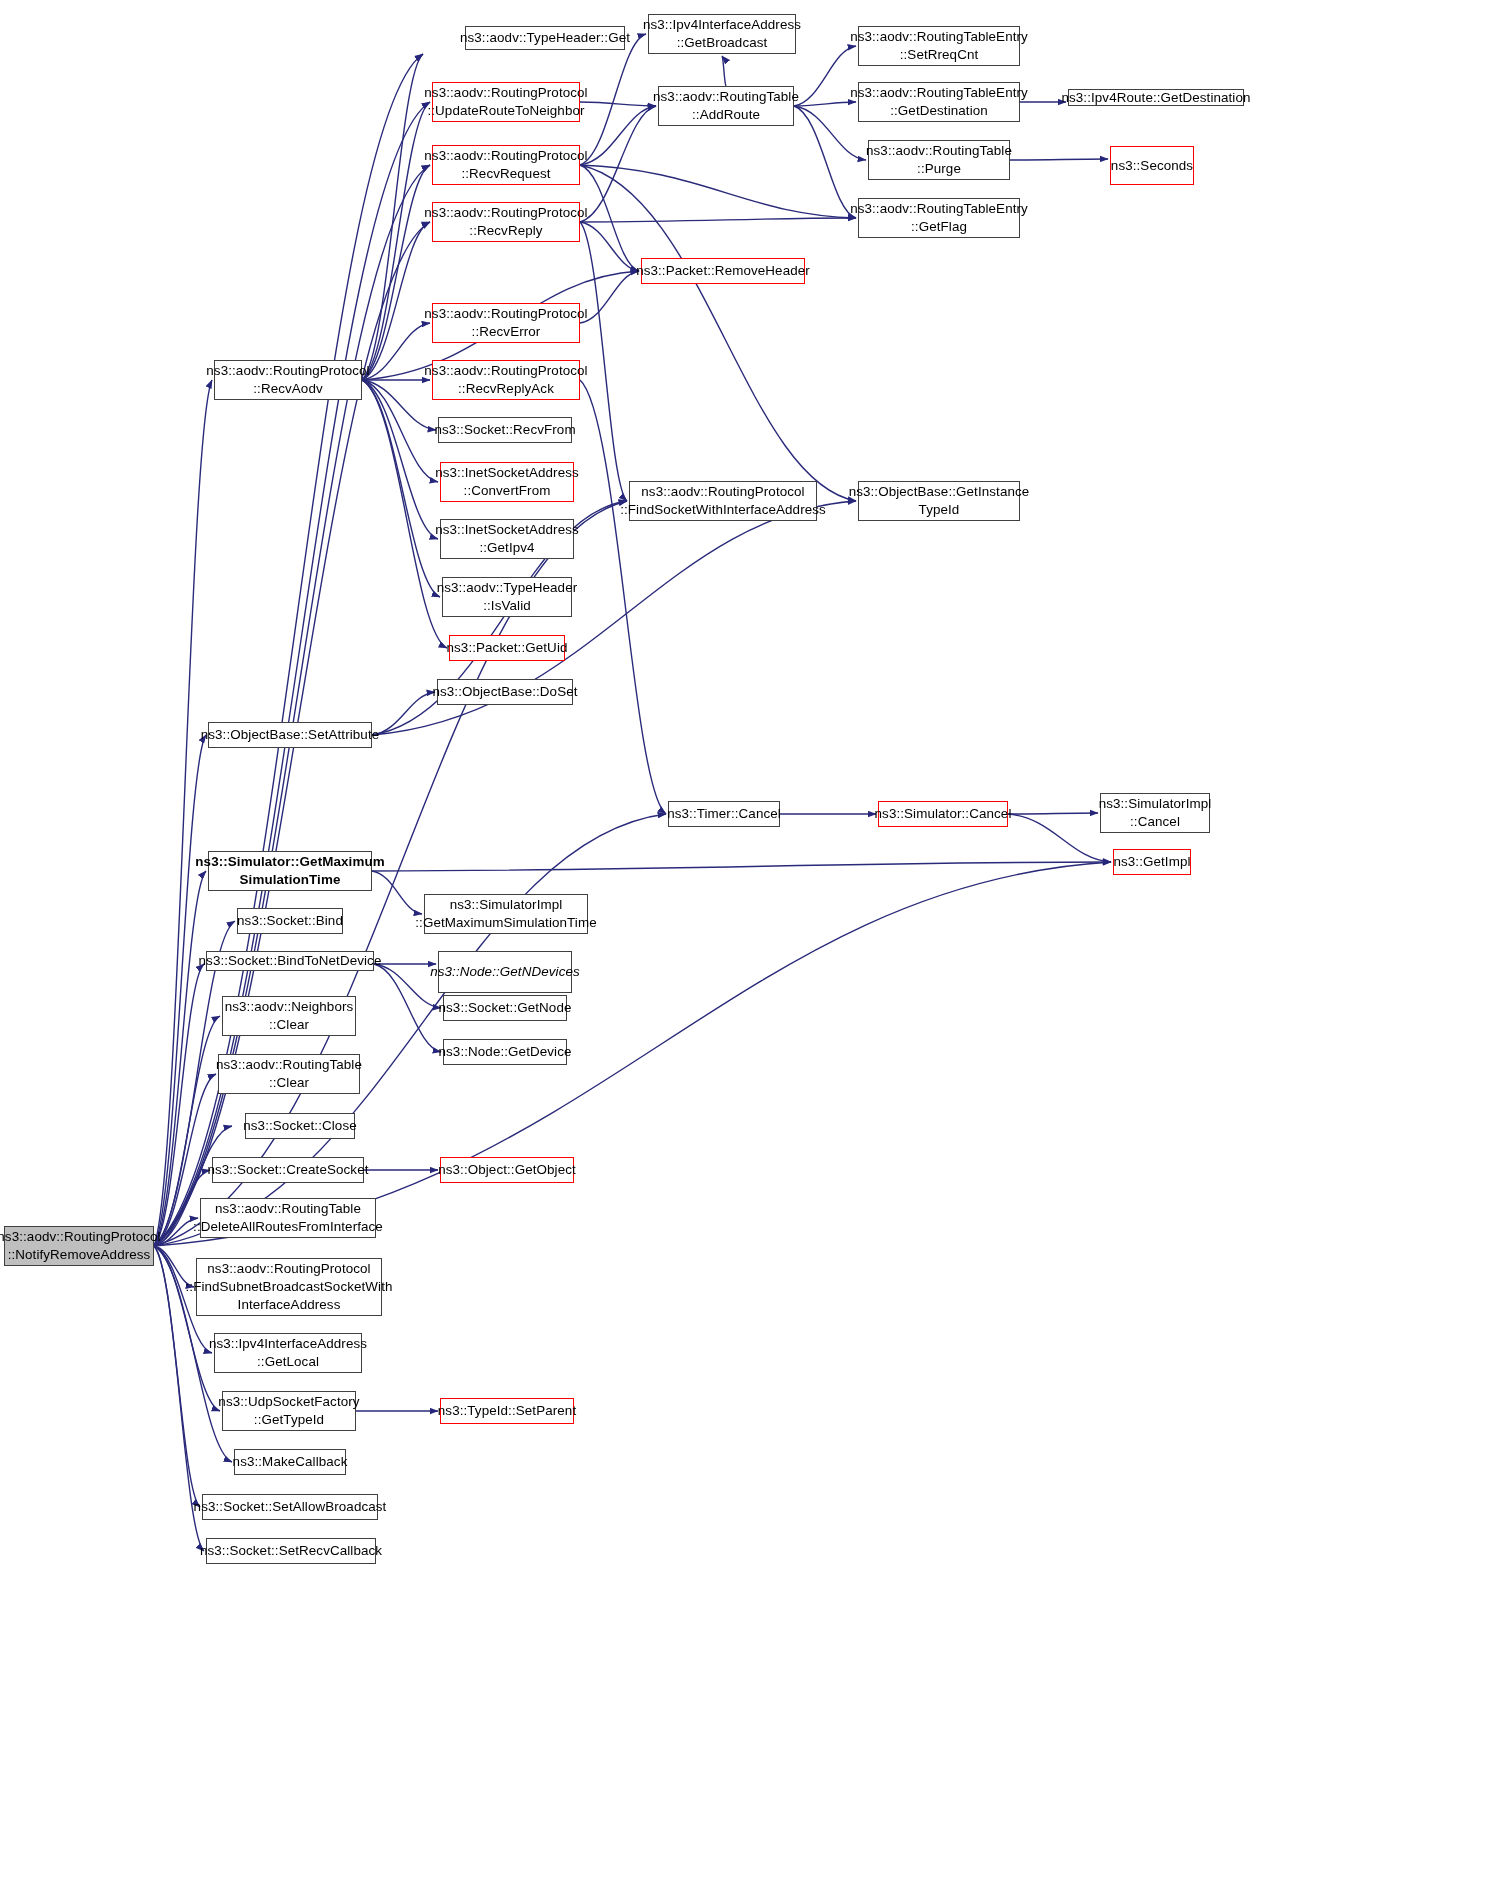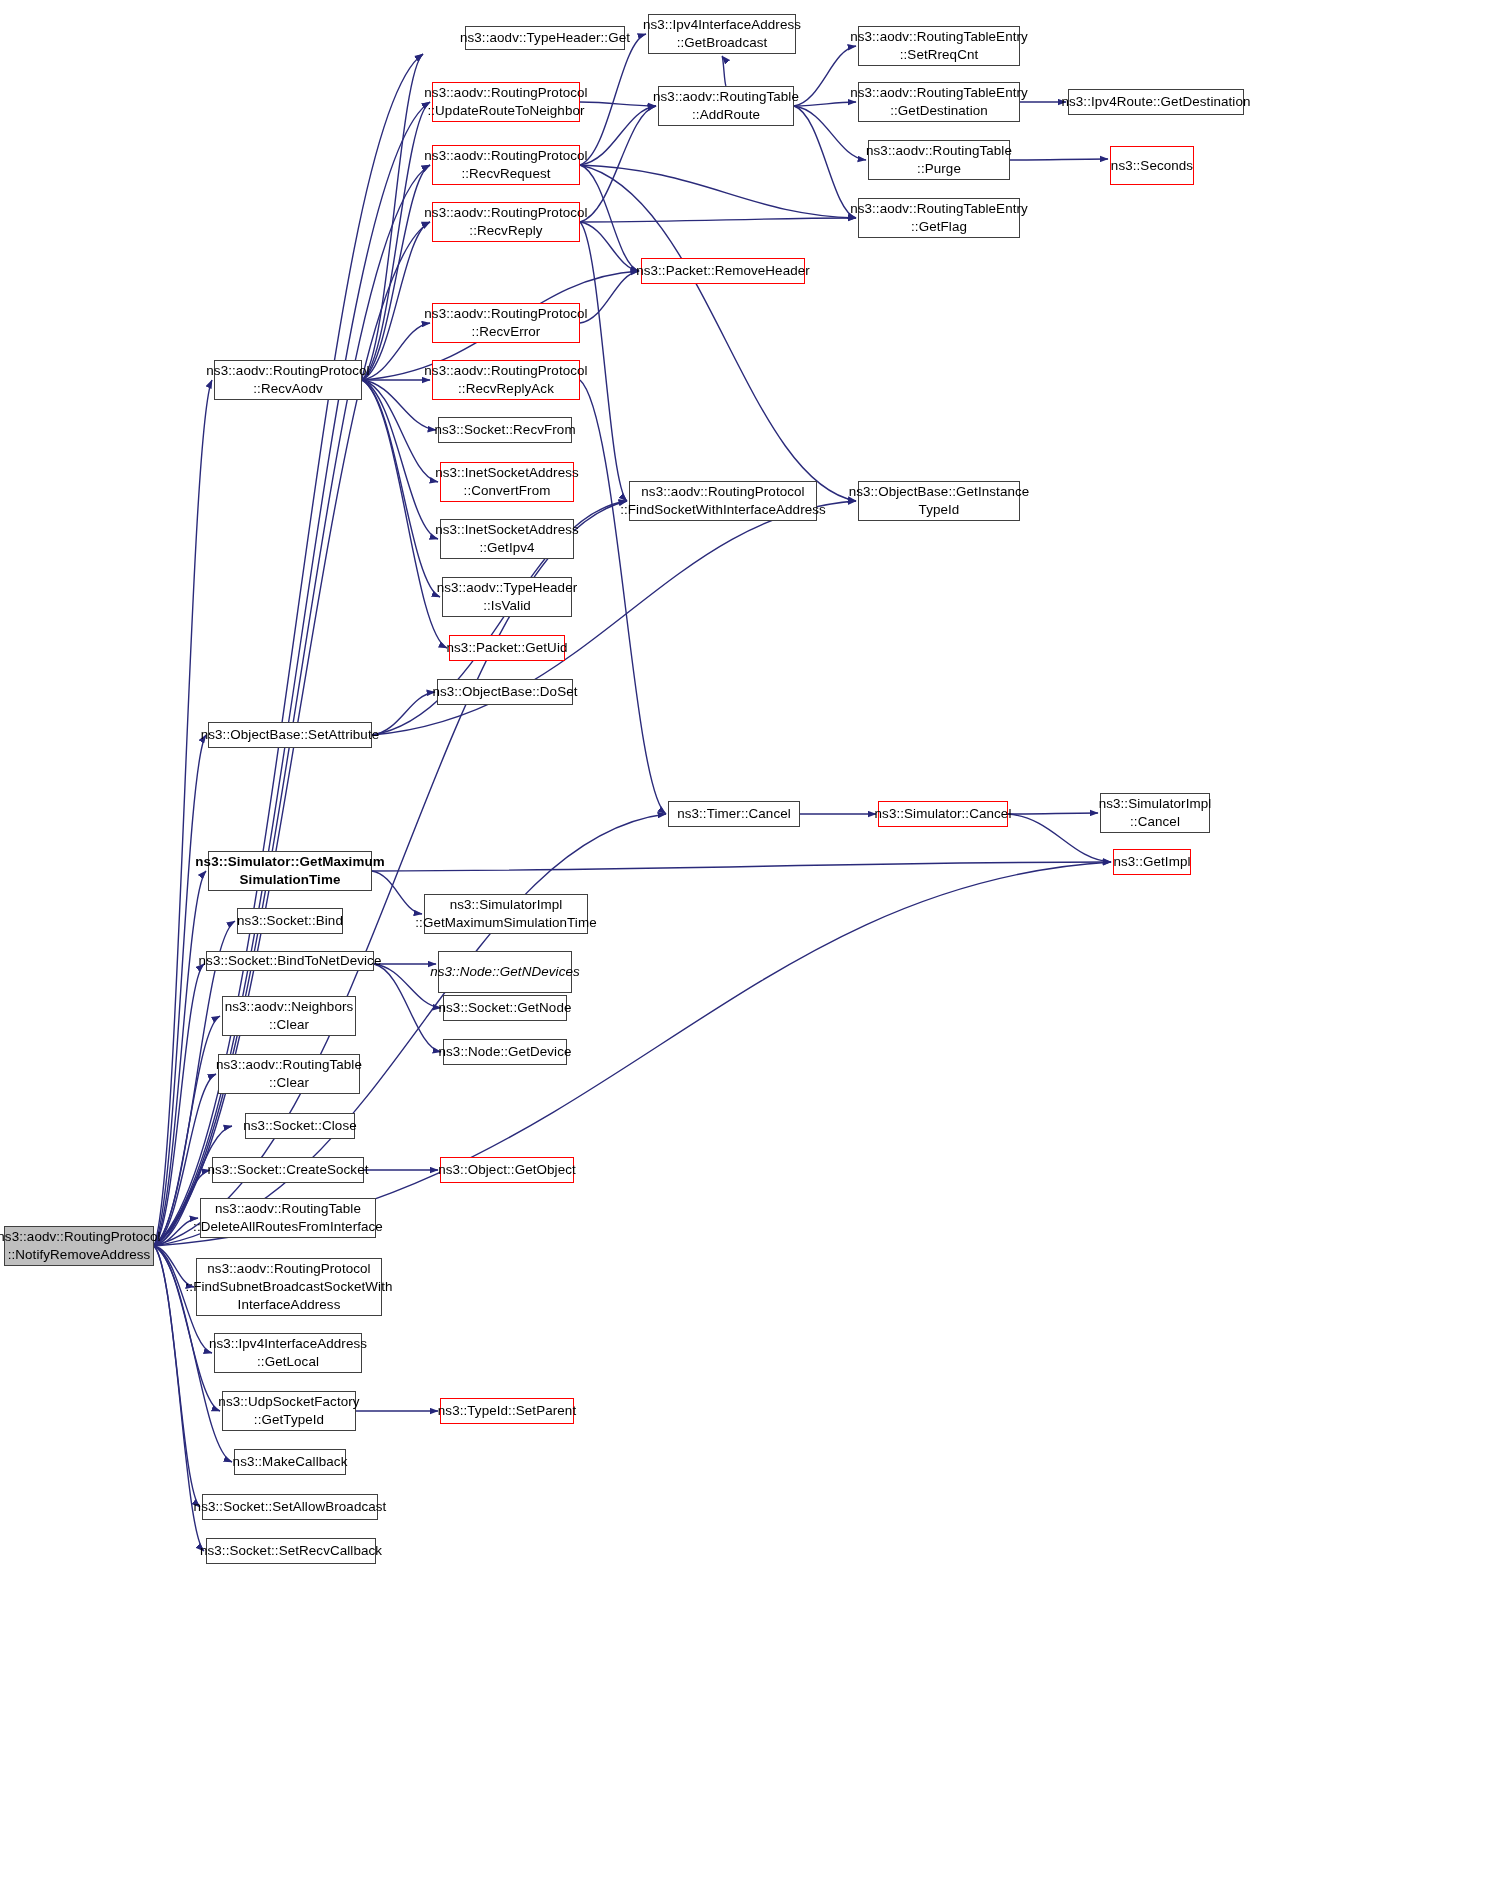--- a/index.html
+++ b/index.html
@@ -112,21 +112,21 @@
 ::GetBroadcast</div>
       <div class="node" style="left: 425px; top: 26px; width: 160px; height: 24px; margin-left: 40px;">ns3::aodv::TypeHeader::Get</div>
       <div class="node red" style="left: 432px; top: 82px; width: 148px; height: 40px;">ns3::aodv::RoutingProtocol
 ::UpdateRouteToNeighbor</div>
       <div class="node" style="left: 658px; top: 86px; width: 136px; height: 40px;">ns3::aodv::RoutingTable
 ::AddRoute</div>
       <div class="node" style="left: 858px; top: 26px; width: 162px; height: 40px;">ns3::aodv::RoutingTableEntry
 ::SetRreqCnt</div>
       <div class="node" style="left: 858px; top: 82px; width: 162px; height: 40px;">ns3::aodv::RoutingTableEntry
 ::GetDestination</div>
-      <div class="node" style="left: 1068px; top: 89px; width: 176px; height: 26px;">ns3::Ipv4Route::GetDestination</div>
+      <div class="node" style="left: 1068px; top: 89px; width: 176px; height: 17px;">ns3::Ipv4Route::GetDestination</div>
       <div class="node" style="left: 868px; top: 140px; width: 142px; height: 40px;">ns3::aodv::RoutingTable
 ::Purge</div>
       <div class="node red" style="left: 1110px; top: 146px; width: 84px; height: 39px;">ns3::Seconds</div>
       <div class="node red" style="left: 432px; top: 145px; width: 148px; height: 40px;">ns3::aodv::RoutingProtocol
 ::RecvRequest</div>
       <div class="node" style="left: 858px; top: 198px; width: 162px; height: 40px;">ns3::aodv::RoutingTableEntry
 ::GetFlag</div>
       <div class="node red" style="left: 432px; top: 202px; width: 148px; height: 40px;">ns3::aodv::RoutingProtocol
 ::RecvReply</div>
       <div class="node red" style="left: 641px; top: 258px; width: 164px; height: 26px;">ns3::Packet::RemoveHeader</div>
@@ -143,21 +143,21 @@
 ::GetIpv4</div>
       <div class="node" style="left: 442px; top: 577px; width: 130px; height: 40px;">ns3::aodv::TypeHeader
 ::IsValid</div>
       <div class="node red" style="left: 449px; top: 635px; width: 116px; height: 26px;">ns3::Packet::GetUid</div>
       <div class="node" style="left: 629px; top: 481px; width: 188px; height: 40px;">ns3::aodv::RoutingProtocol
 ::FindSocketWithInterfaceAddress</div>
       <div class="node" style="left: 858px; top: 481px; width: 162px; height: 40px;">ns3::ObjectBase::GetInstance
 TypeId</div>
       <div class="node" style="left: 437px; top: 679px; width: 136px; height: 26px;">ns3::ObjectBase::DoSet</div>
       <div class="node" style="left: 208px; top: 722px; width: 164px; height: 26px;">ns3::ObjectBase::SetAttribute</div>
-      <div class="node" style="left: 668px; top: 801px; width: 132px; height: 26px;">ns3::Timer::Cancel</div>
+      <div class="node" style="left: 668px; top: 801px; width: 112px; height: 26px;">ns3::Timer::Cancel</div>
       <div class="node red" style="left: 878px; top: 801px; width: 130px; height: 26px;">ns3::Simulator::Cancel</div>
       <div class="node" style="left: 1100px; top: 793px; width: 110px; height: 40px;">ns3::SimulatorImpl
 ::Cancel</div>
       <div class="node red" style="left: 1113px; top: 849px; width: 78px; height: 26px;">ns3::GetImpl</div>
       <div class="node" style="left: 208px; top: 851px; width: 164px; height: 40px; font-weight: bold;">ns3::Simulator::GetMaximum
 SimulationTime</div>
       <div class="node" style="left: 424px; top: 894px; width: 164px; height: 40px;">ns3::SimulatorImpl
 ::GetMaximumSimulationTime</div>
       <div class="node" style="left: 237px; top: 908px; width: 106px; height: 26px;">ns3::Socket::Bind</div>
       <div class="node" style="left: 206px; top: 951px; width: 168px; height: 20px;">ns3::Socket::BindToNetDevice</div>

